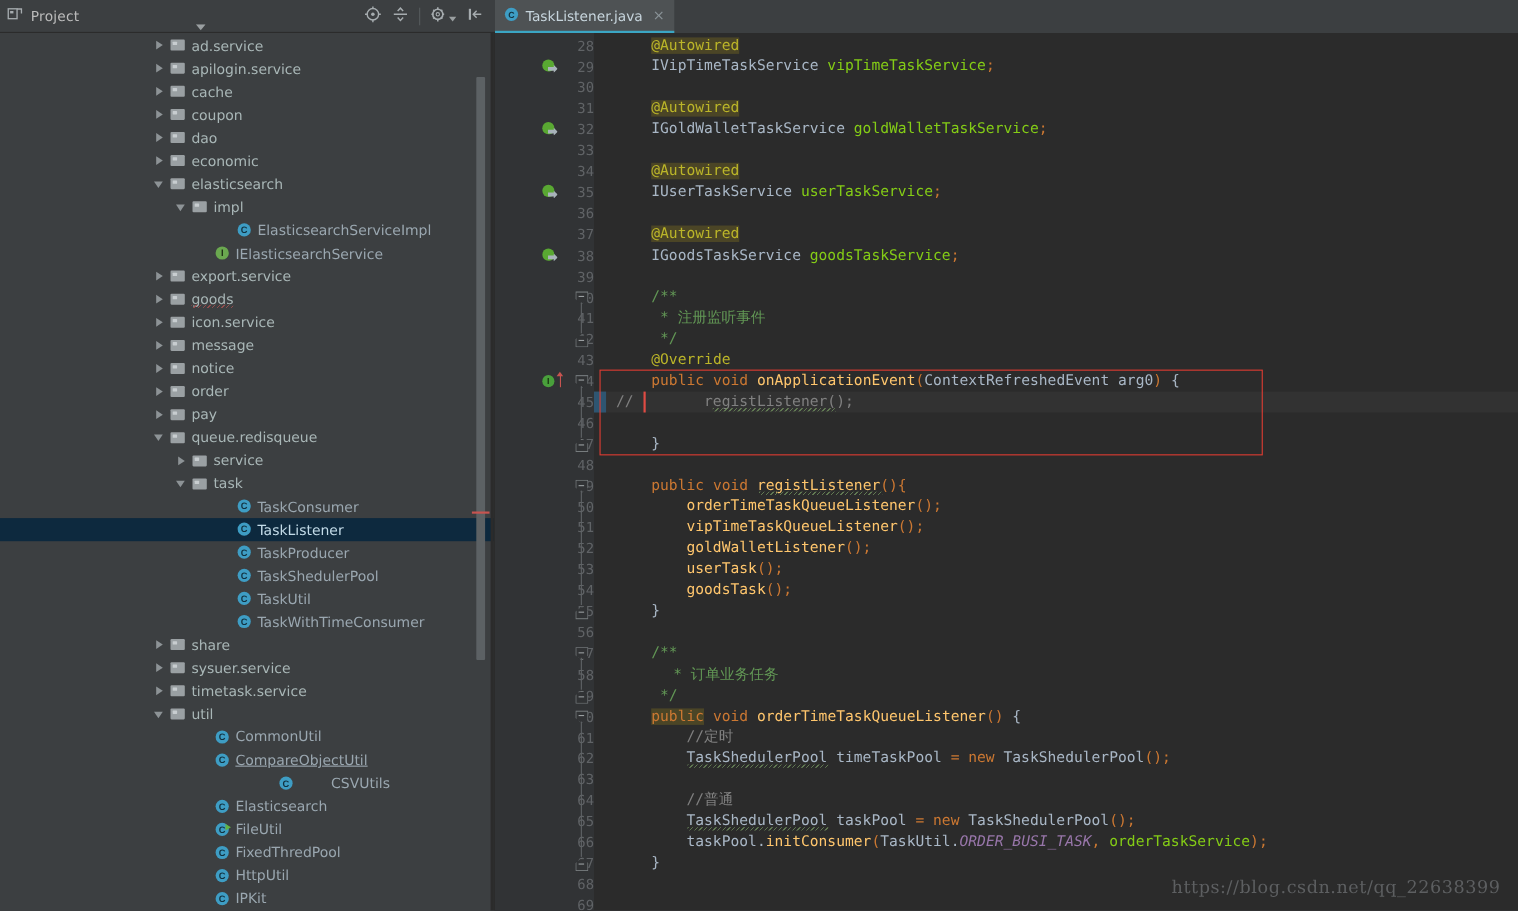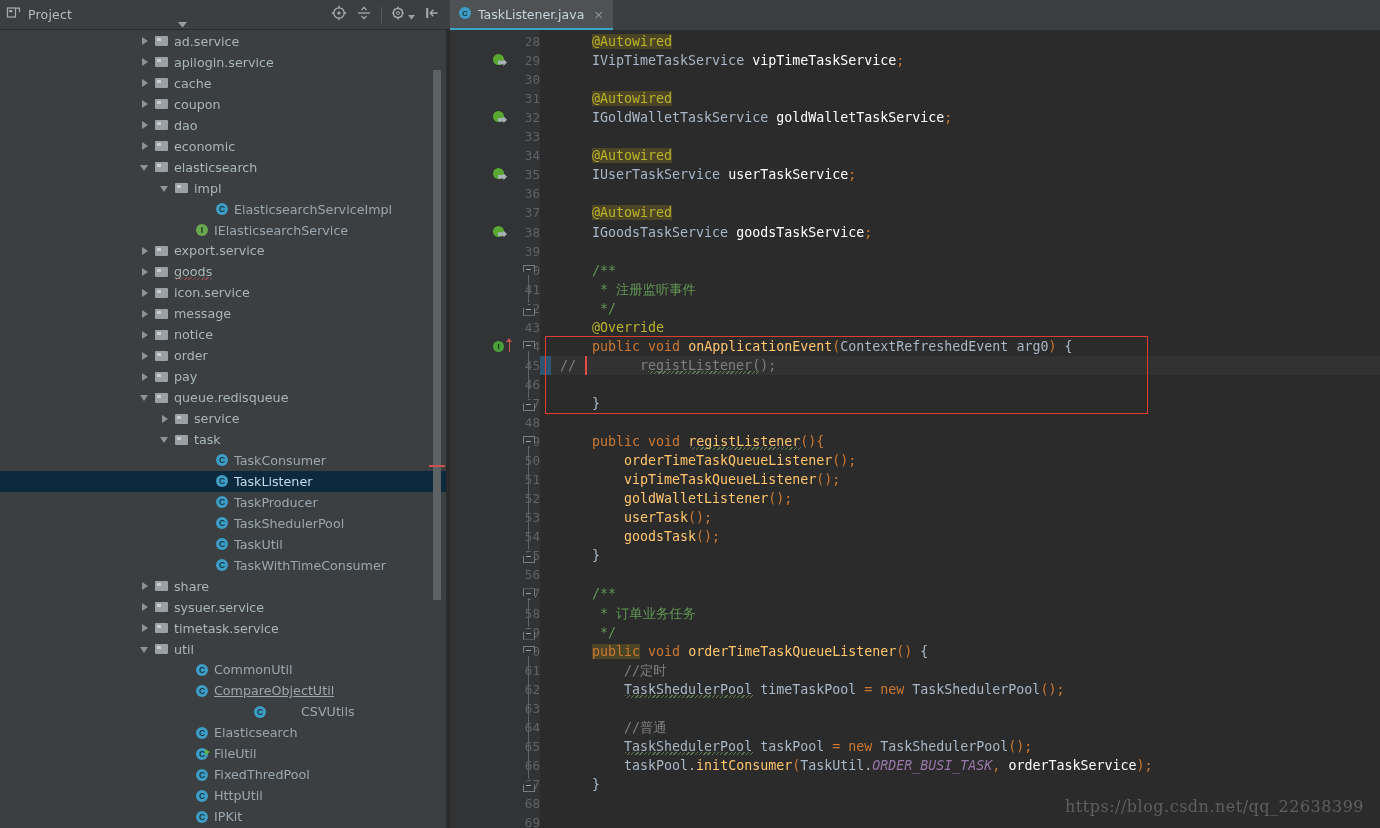--- a/index.html
+++ b/index.html
@@ -119,21 +119,21 @@
     font-size:13.3px; line-height:19.05px; color:#a9b7c6;
   }
   .curline { background:#323232; }
 
   .kw { color:#cc7832; }
   .kw-hl { color:#cc7832; background:#4b4526; }
   .ann { color:#bbb529; background:#4b4526; }
   .cmt { color:#629755; }
   .cmt-gray { color:#808080; }
   .fn { color:#ffc66d; }
-  .fld { color:#ffffff; }
+  .fld { color:#84cc16; }
   .const { color:#9876aa; font-style:italic; }
   .txt { color:#a9b7c6; }
   .typ { color:#a9b7c6; }
 
   
   .gm { position:absolute; width:16px; height:16px; }
   .gm.run::before {
     content:""; position:absolute; left:0; top:1px; width:11px; height:11px;
     background:#59a832; border-radius:50% 50% 40% 50%;
   }
@@ -594,21 +594,21 @@
           <div class="code" style="top: 325.85px; left: 20px;"><span class="cmt-gray">//        registListener();</span></div>
           <div class="code" style="top: 363.95px; left: 20px;"><span class="txt">    }</span></div>
           <div class="code" style="top: 402.05px; left: 20px;"><span class="txt">    </span><span class="kw">public</span><span class="txt"> </span><span class="kw">void</span><span class="txt"> </span><span class="fn">registListener</span><span class="kw">(){</span></div>
           <div class="code" style="top: 421.1px; left: 20px;"><span class="txt">        </span><span class="fn">orderTimeTaskQueueListener</span><span class="kw">();</span></div>
           <div class="code" style="top: 440.15px; left: 20px;"><span class="txt">        </span><span class="fn">vipTimeTaskQueueListener</span><span class="kw">();</span></div>
           <div class="code" style="top: 459.2px; left: 20px;"><span class="txt">        </span><span class="fn">goldWalletListener</span><span class="kw">();</span></div>
           <div class="code" style="top: 478.25px; left: 20px;"><span class="txt">        </span><span class="fn">userTask</span><span class="kw">();</span></div>
           <div class="code" style="top: 497.3px; left: 20px;"><span class="txt">        </span><span class="fn">goodsTask</span><span class="kw">();</span></div>
           <div class="code" style="top: 516.35px; left: 20px;"><span class="txt">    }</span></div>
           <div class="code" style="top: 554.45px; left: 20px;"><span class="txt">    </span><span class="cmt">/**</span></div>
-          <div class="code" style="top: 573.5px; left: 20px;"><span class="txt">     </span><span class="cmt">* 订单业务任务</span></div>
+          <div class="code" style="top: 573.5px; left: 32px;"><span class="txt">     </span><span class="cmt">* 订单业务任务</span></div>
           <div class="code" style="top: 592.55px; left: 20px;"><span class="txt">     </span><span class="cmt">*/</span></div>
           <div class="code" style="top: 611.6px; left: 20px;"><span class="txt">    </span><span class="kw-hl">public</span><span class="txt"> </span><span class="kw">void</span><span class="txt"> </span><span class="fn">orderTimeTaskQueueListener</span><span class="kw">()</span><span class="txt"> {</span></div>
           <div class="code" style="top: 630.65px; left: 20px;"><span class="txt">        </span><span class="cmt-gray">//定时</span></div>
           <div class="code" style="top: 649.7px; left: 20px;"><span class="txt">        </span><span class="typ">TaskShedulerPool timeTaskPool </span><span class="kw">= </span><span class="kw">new</span><span class="txt"> </span><span class="typ">TaskShedulerPool</span><span class="kw">();</span></div>
           <div class="code" style="top: 687.8px; left: 20px;"><span class="txt">        </span><span class="cmt-gray">//普通</span></div>
           <div class="code" style="top: 706.85px; left: 20px;"><span class="txt">        </span><span class="typ">TaskShedulerPool taskPool </span><span class="kw">= </span><span class="kw">new</span><span class="txt"> </span><span class="typ">TaskShedulerPool</span><span class="kw">();</span></div>
           <div class="code" style="top: 725.9px; left: 20px;"><span class="txt">        </span><span class="typ">taskPool.</span><span class="fn">initConsumer</span><span class="kw">(</span><span class="typ">TaskUtil.</span><span class="const">ORDER_BUSI_TASK</span><span class="kw">, </span><span class="fld">orderTaskService</span><span class="kw">);</span></div>
           <div class="code" style="top: 744.95px; left: 20px;"><span class="txt">    }</span></div>
           <div class="selblock" style="left: 0px; top: 325.85px; width: 11px; height: 19.05px;"></div>
           <div class="caret" style="left: 45px; top: 325.85px; height: 19.05px;"></div>

